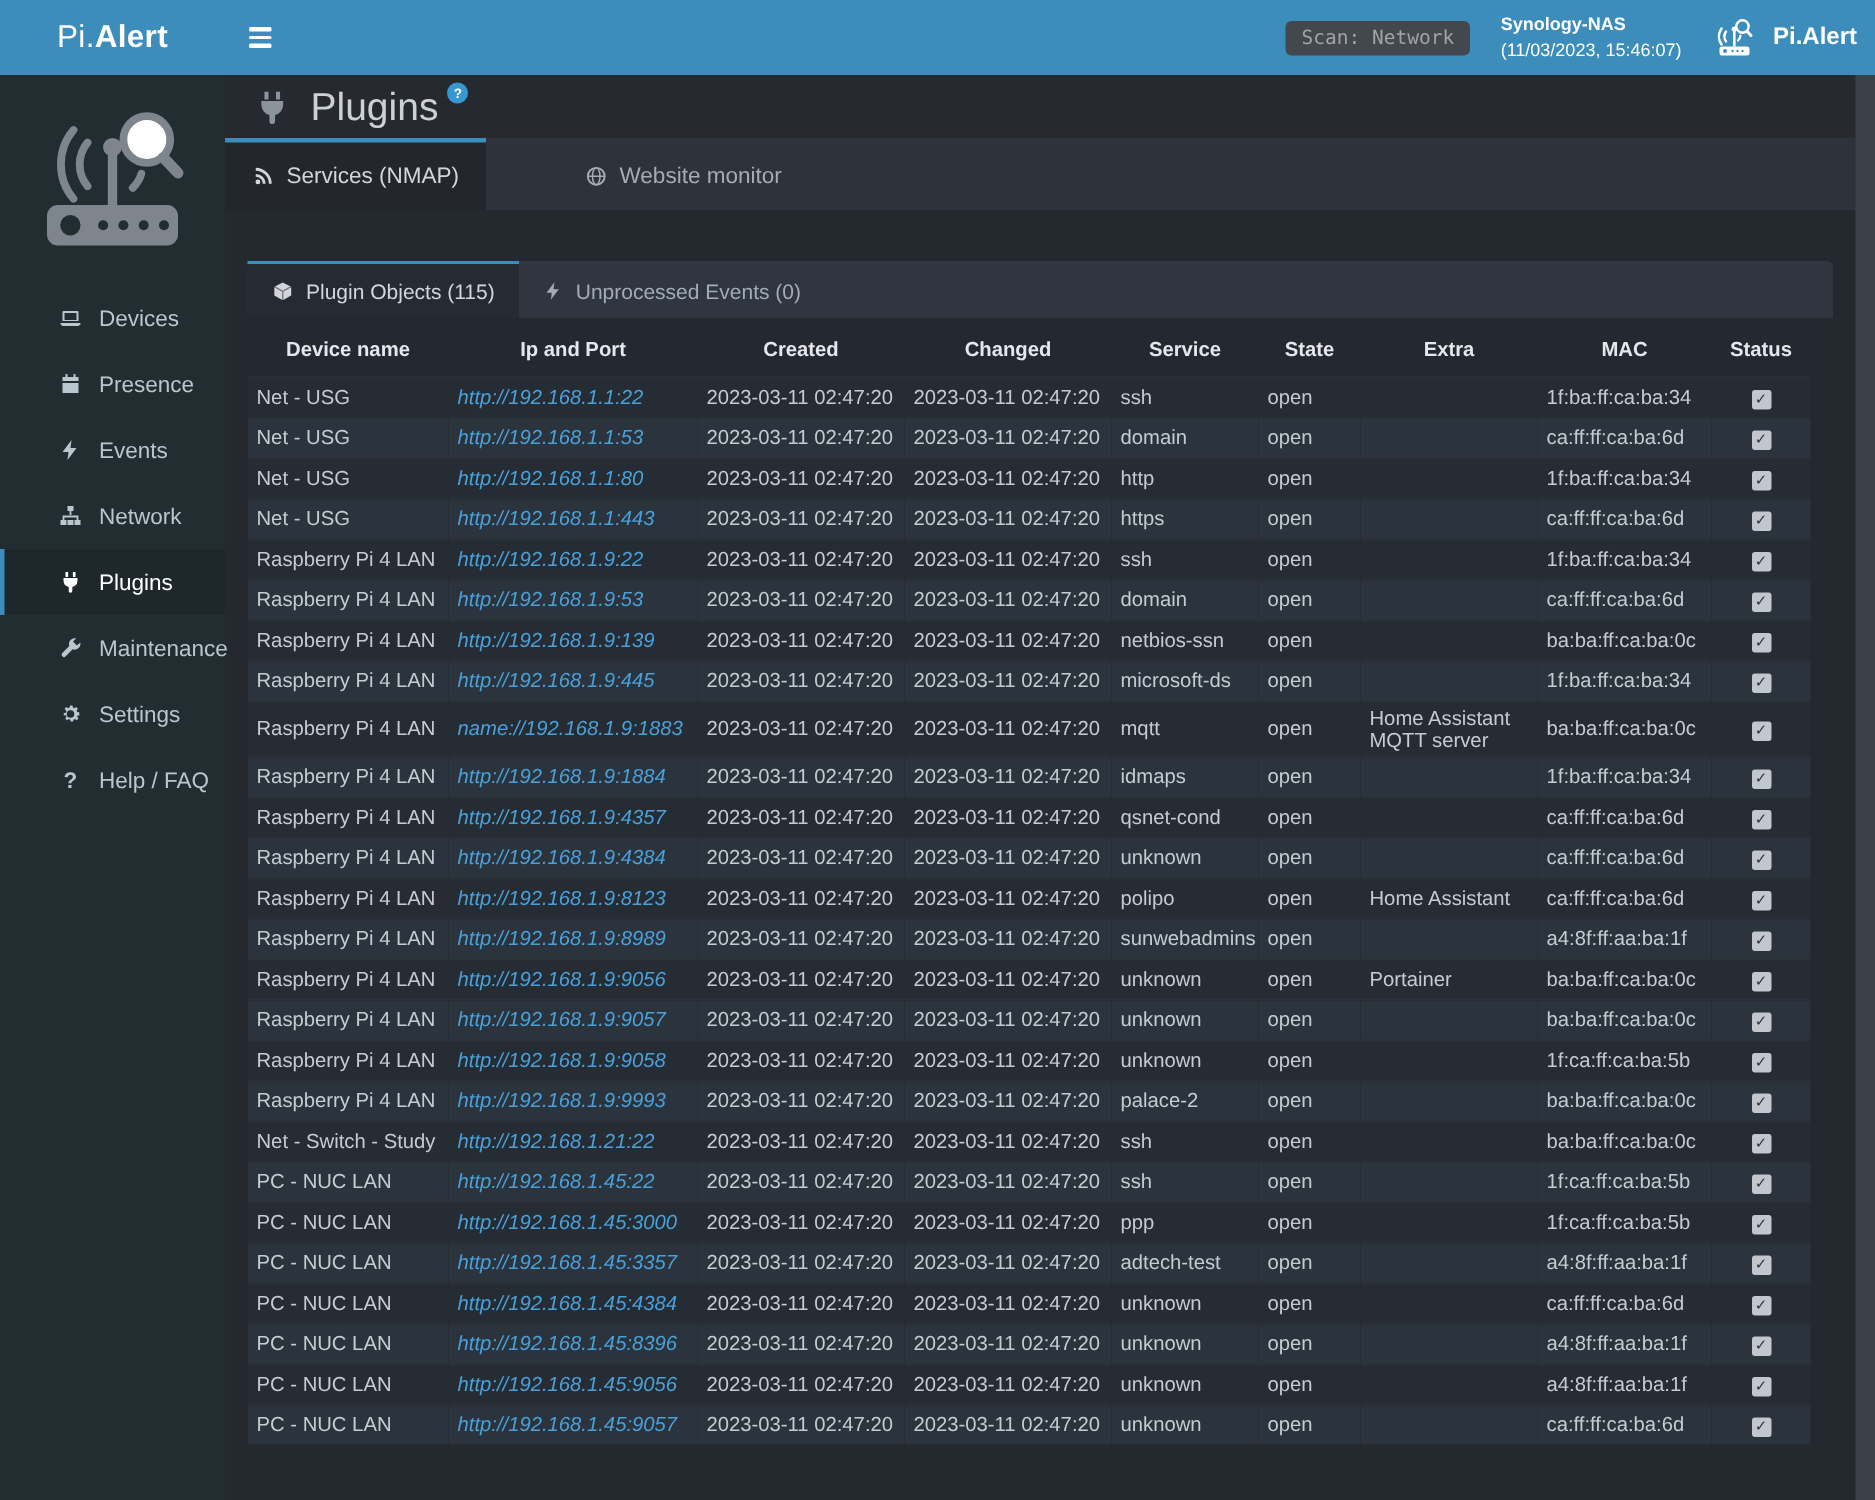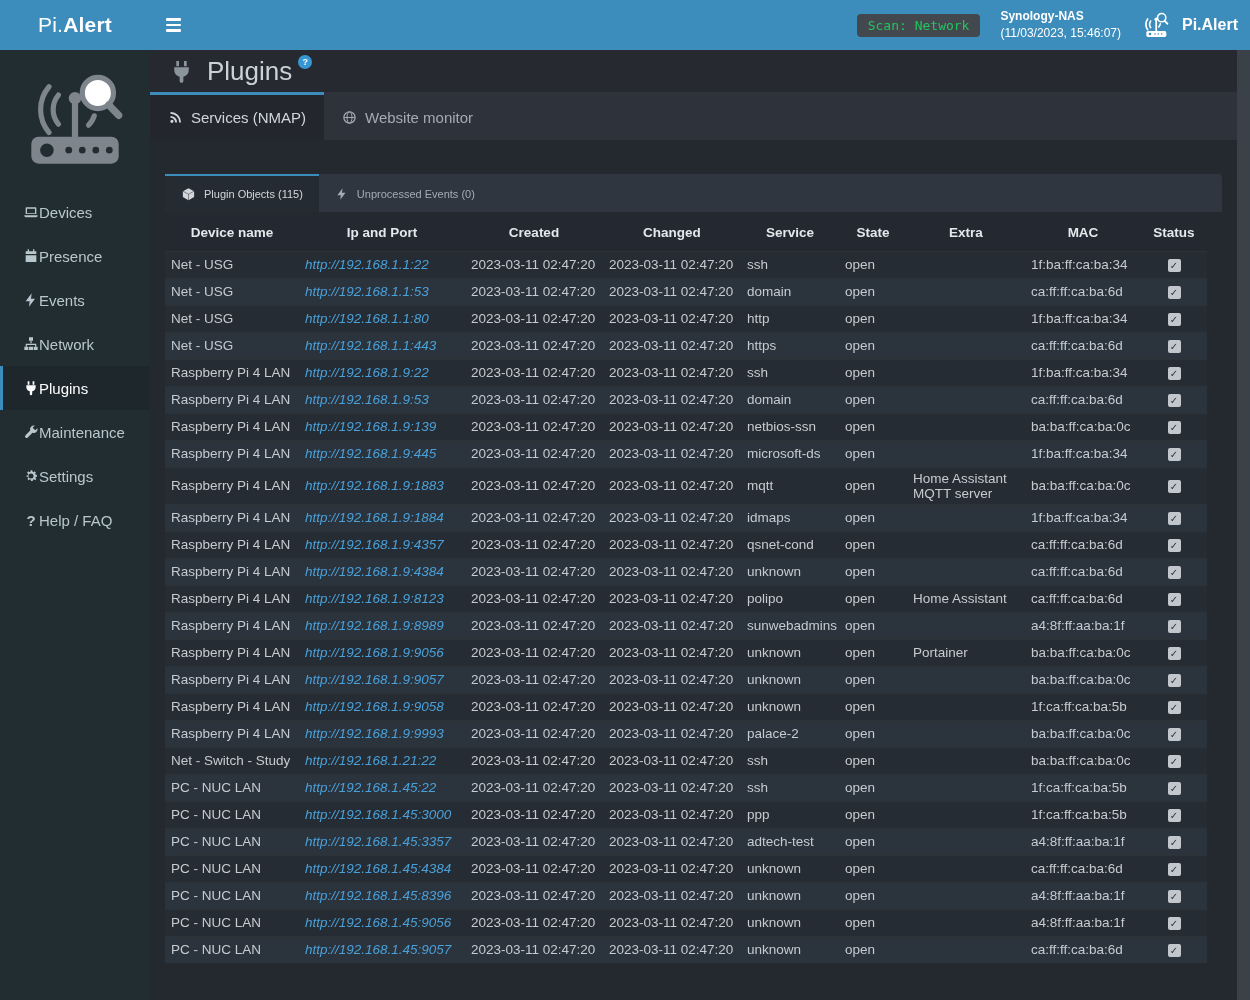--- a/index.html
+++ b/index.html
@@ -9,53 +9,53 @@
   
   .navbar { position:fixed; top:0; left:0; width:1250px; height:50px;
             background:#3c8dbc; display:flex; align-items:stretch; z-index:30; }
   .navbar-logo { width:150px; display:flex; align-items:center; justify-content:center;
                  color:#fff; font-size:21px; letter-spacing:.2px; }
   .navbar-logo b { font-weight:700; }
   .hamburger { width:46px; display:flex; flex-direction:column; gap:3px;
                align-items:center; justify-content:center; cursor:pointer; }
   .hamburger i { display:block; width:15px; height:2.4px; background:#fff; border-radius:1px; }
   .navbar-right { margin-left:auto; display:flex; align-items:center; gap:20px; padding-right:12px; }
-  .scan-badge { background:#43484e; color:#22c55e; font-family:"DejaVu Sans Mono", monospace;
+  .scan-badge { background:#43484e; color:#a3a3a3; font-family:"DejaVu Sans Mono", monospace;
                 font-size:13px; padding:4px 11px; border-radius:4px; }
   .nas-info { color:#fff; font-size:12px; line-height:1.45; }
   .nas-info .l1 { font-weight:700; }
   .brand { display:flex; align-items:center; gap:9px; color:#fff; font-size:16px; font-weight:700; }
 
   
   .sidebar { position:fixed; top:50px; left:0; width:150px; height:950px;
              background:#222d32; z-index:20; }
   .sidebar-logo { height:140px; display:flex; align-items:center; justify-content:center; }
-  .menu-item { height:44px; display:flex; align-items:center; gap:0; padding-left:20px;
+  .menu-item { height:44px; display:flex; align-items:center; gap:11px; padding-left:36px;
                color:#b8c7ce; font-size:15px; cursor:pointer; border-left:3px solid transparent; }
   .menu-item svg { flex:0 0 auto; }
   .menu-item.active { background:#1e282c; color:#fff; border-left-color:#3c8dbc; }
   .menu-item .qmark { width:16px; text-align:center; font-size:15px; font-weight:700; }
 
   
   .content { position:fixed; top:50px; left:150px; width:1087px; height:950px; background:#262a30; }
   .page-title { height:42px; display:flex; align-items:center; gap:13px; padding-left:19px;
                 color:#ccd1d7; font-size:26px; }
   .help-badge { width:14px; height:14px; border-radius:50%; background:#3697d3; color:#fff;
                 font-size:9px; font-weight:700; display:flex; align-items:center; justify-content:center;
                 align-self:flex-start; margin:5px 0 0 -7px; cursor:pointer; }
 
-  .tabs { display:flex; height:48px; background:#2e333b; }
+  .tabs { display:flex; height:48px; background:#2e333b;gap:48px; }
   .tab { display:flex; align-items:center; gap:8px; padding:0 18px; font-size:15px;
          color:#a4abb3; border-top:3px solid transparent; cursor:pointer; }
   .tab.active { background:#23272d; color:#d2d6db; border-top-color:#3c8dbc; }
 
   .panel { background:#24292f; height:860px; padding:34px 15px 0; }
 
   .subtabs { display:flex; height:38px; background:#2f3640; border-radius:4px 4px 0 0; }
-  .subtab { display:flex; align-items:center; gap:8px; padding:0 16px; font-size:11px;
+  .subtab { display:flex; align-items:center; gap:8px; padding:0 16px; font-size:14px;
             color:#a4abb3; border-top:2px solid transparent; cursor:pointer; }
   .subtab.active { background:#252b33; color:#d2d6db; border-top-color:#3c8dbc; }
 
   
   table { width:1042px; margin-top:3px; border-collapse:collapse; table-layout:fixed; }
   thead th { background:#232831; color:#e4e7eb; font-size:13.5px; font-weight:700;
              text-align:center; height:36px; padding:0 6px; }
   thead th:last-child { text-align:center; }
   tbody td { font-size:13.5px; color:#c6cbd1; height:27px; padding:3px 6px;
              white-space:normal; overflow:hidden; border-top:1px solid rgba(255,255,255,.045); }
@@ -341,21 +341,21 @@
     <td class="nowrap">2023-03-11 02:47:20</td>
     <td class="nowrap">microsoft-ds</td>
     <td class="nowrap">open</td>
     <td></td>
     <td class="nowrap">1f:ba:ff:ca:ba:34</td>
     <td class="status-cell"><span class="checkbox">✓</span></td>
   </tr>
 
   <tr>
     <td class="nowrap">Raspberry Pi 4 LAN</td>
-    <td class="nowrap"><a class="link" href="#">http://192.168.1.9:1883</a></td>
+    <td class="nowrap"><a class="link" href="#">name://192.168.1.9:1883</a></td>
     <td class="nowrap">2023-03-11 02:47:20</td>
     <td class="nowrap">2023-03-11 02:47:20</td>
     <td class="nowrap">mqtt</td>
     <td class="nowrap">open</td>
     <td>Home Assistant MQTT server</td>
     <td class="nowrap">ba:ba:ff:ca:ba:0c</td>
     <td class="status-cell"><span class="checkbox">✓</span></td>
   </tr>
 
   <tr>

